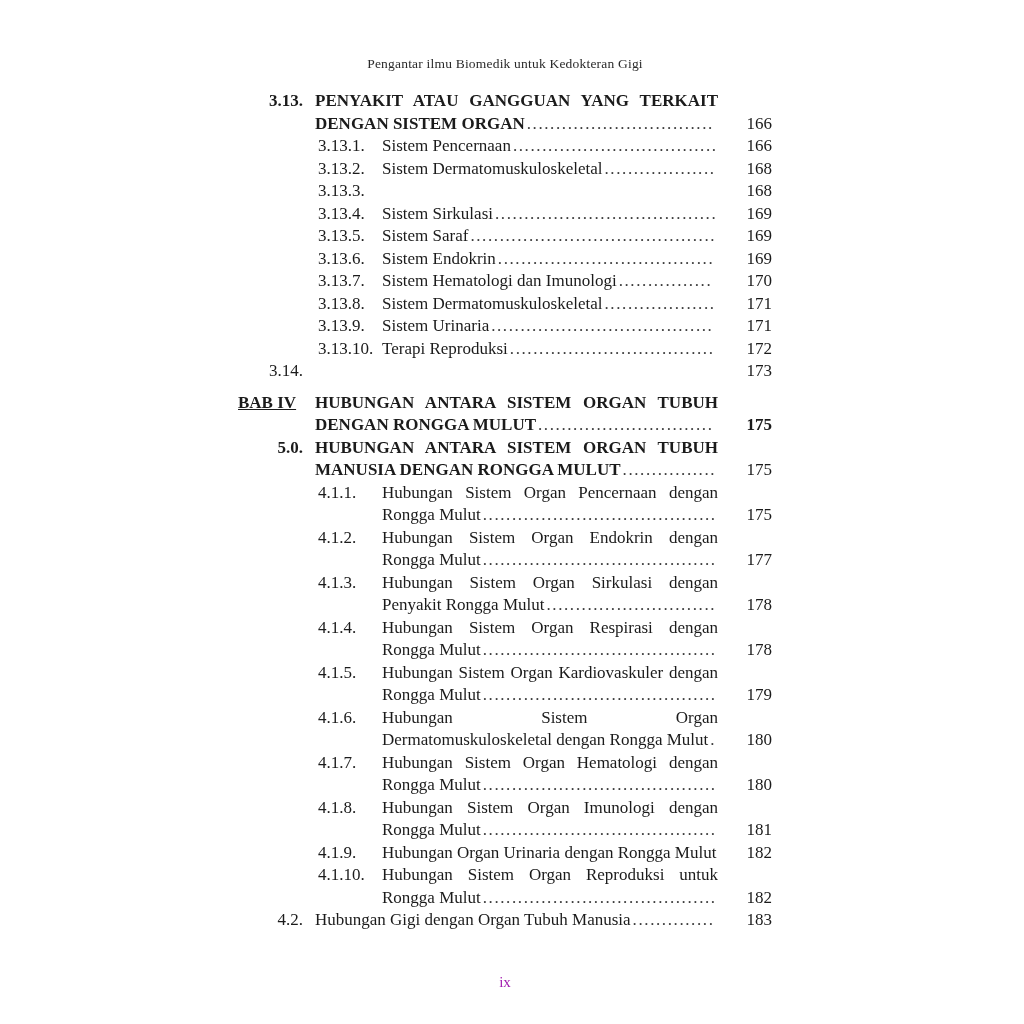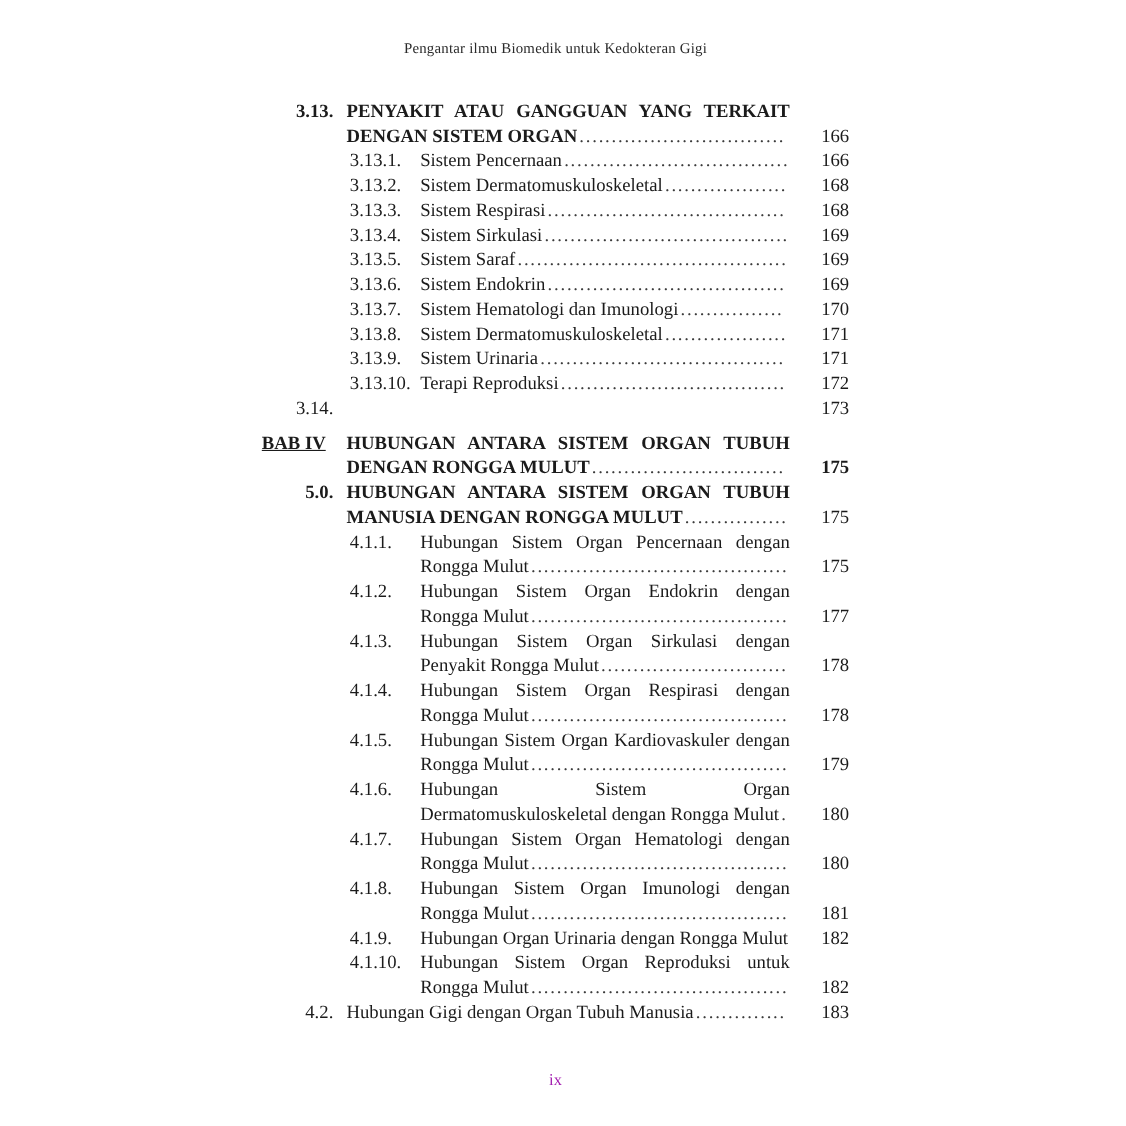--- a/index.html
+++ b/index.html
@@ -11,21 +11,21 @@
     position: relative;
     width: 1024px;
     height: 1024px;
     background: #ffffff;
     overflow: hidden;
     font-family: "Liberation Serif", "DejaVu Serif", serif;
     color: #1b1b1b;
   }
   .running-head {
     position: absolute;
-    top: 36px;
+    top: 56px;
     left: 0;
     width: 1010px;
     text-align: center;
     font-size: 13.5px;
     line-height: 16px;
     color: #2a2a2a;
     letter-spacing: 0.2px;
   }
   .toc {
     position: absolute;
@@ -115,21 +115,20 @@
     <span class="body"><span class="title">Sistem Pencernaan</span><span class="leader">...................................</span></span>
     <span class="page-num">166</span>
   </div>
       <div class="entry sub">
     <span class="num">3.13.2.</span>
     <span class="body"><span class="title">Sistem Dermatomuskuloskeletal</span><span class="leader">...................</span></span>
     <span class="page-num">168</span>
   </div>
       <div class="entry sub">
     <span class="num">3.13.3.</span>
-    <span class="body"><span class="title">Sistem Respirasi</span><span class="leader">.....................................</span></span>
     <span class="page-num">168</span>
   </div>
       <div class="entry sub">
     <span class="num">3.13.4.</span>
     <span class="body"><span class="title">Sistem Sirkulasi</span><span class="leader">......................................</span></span>
     <span class="page-num">169</span>
   </div>
       <div class="entry sub">
     <span class="num">3.13.5.</span>
     <span class="body"><span class="title">Sistem Saraf</span><span class="leader">..........................................</span></span>

